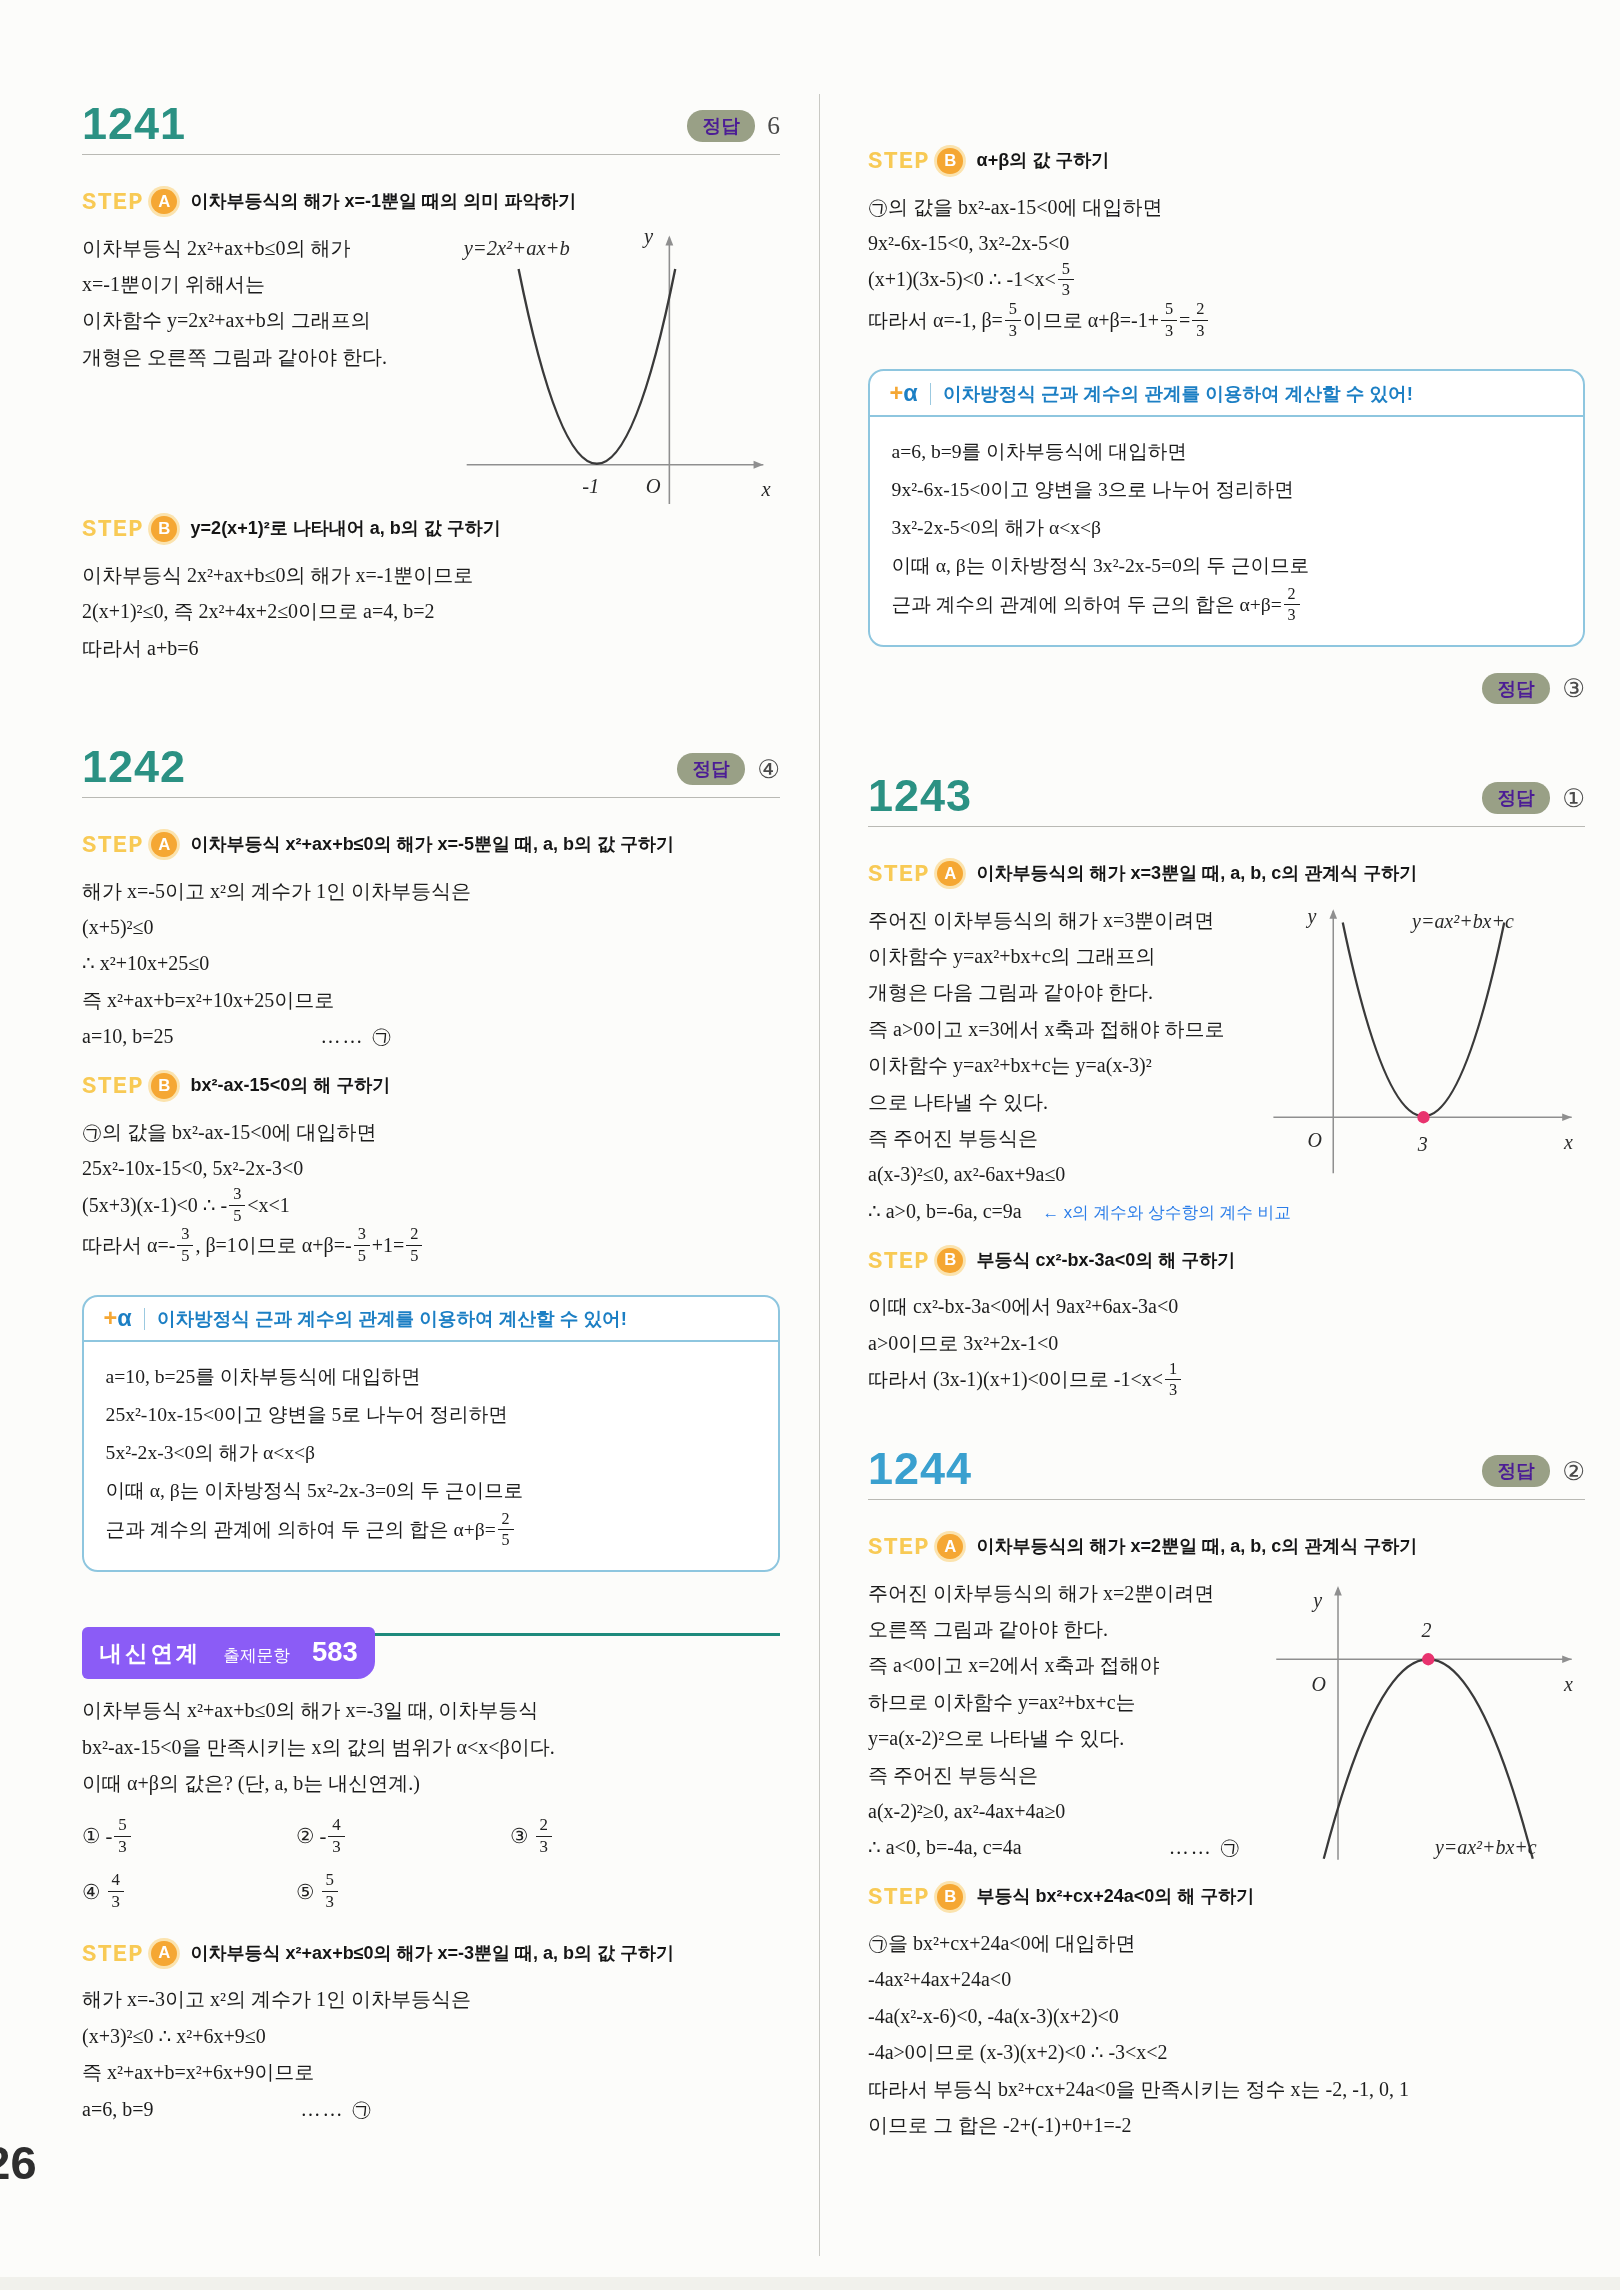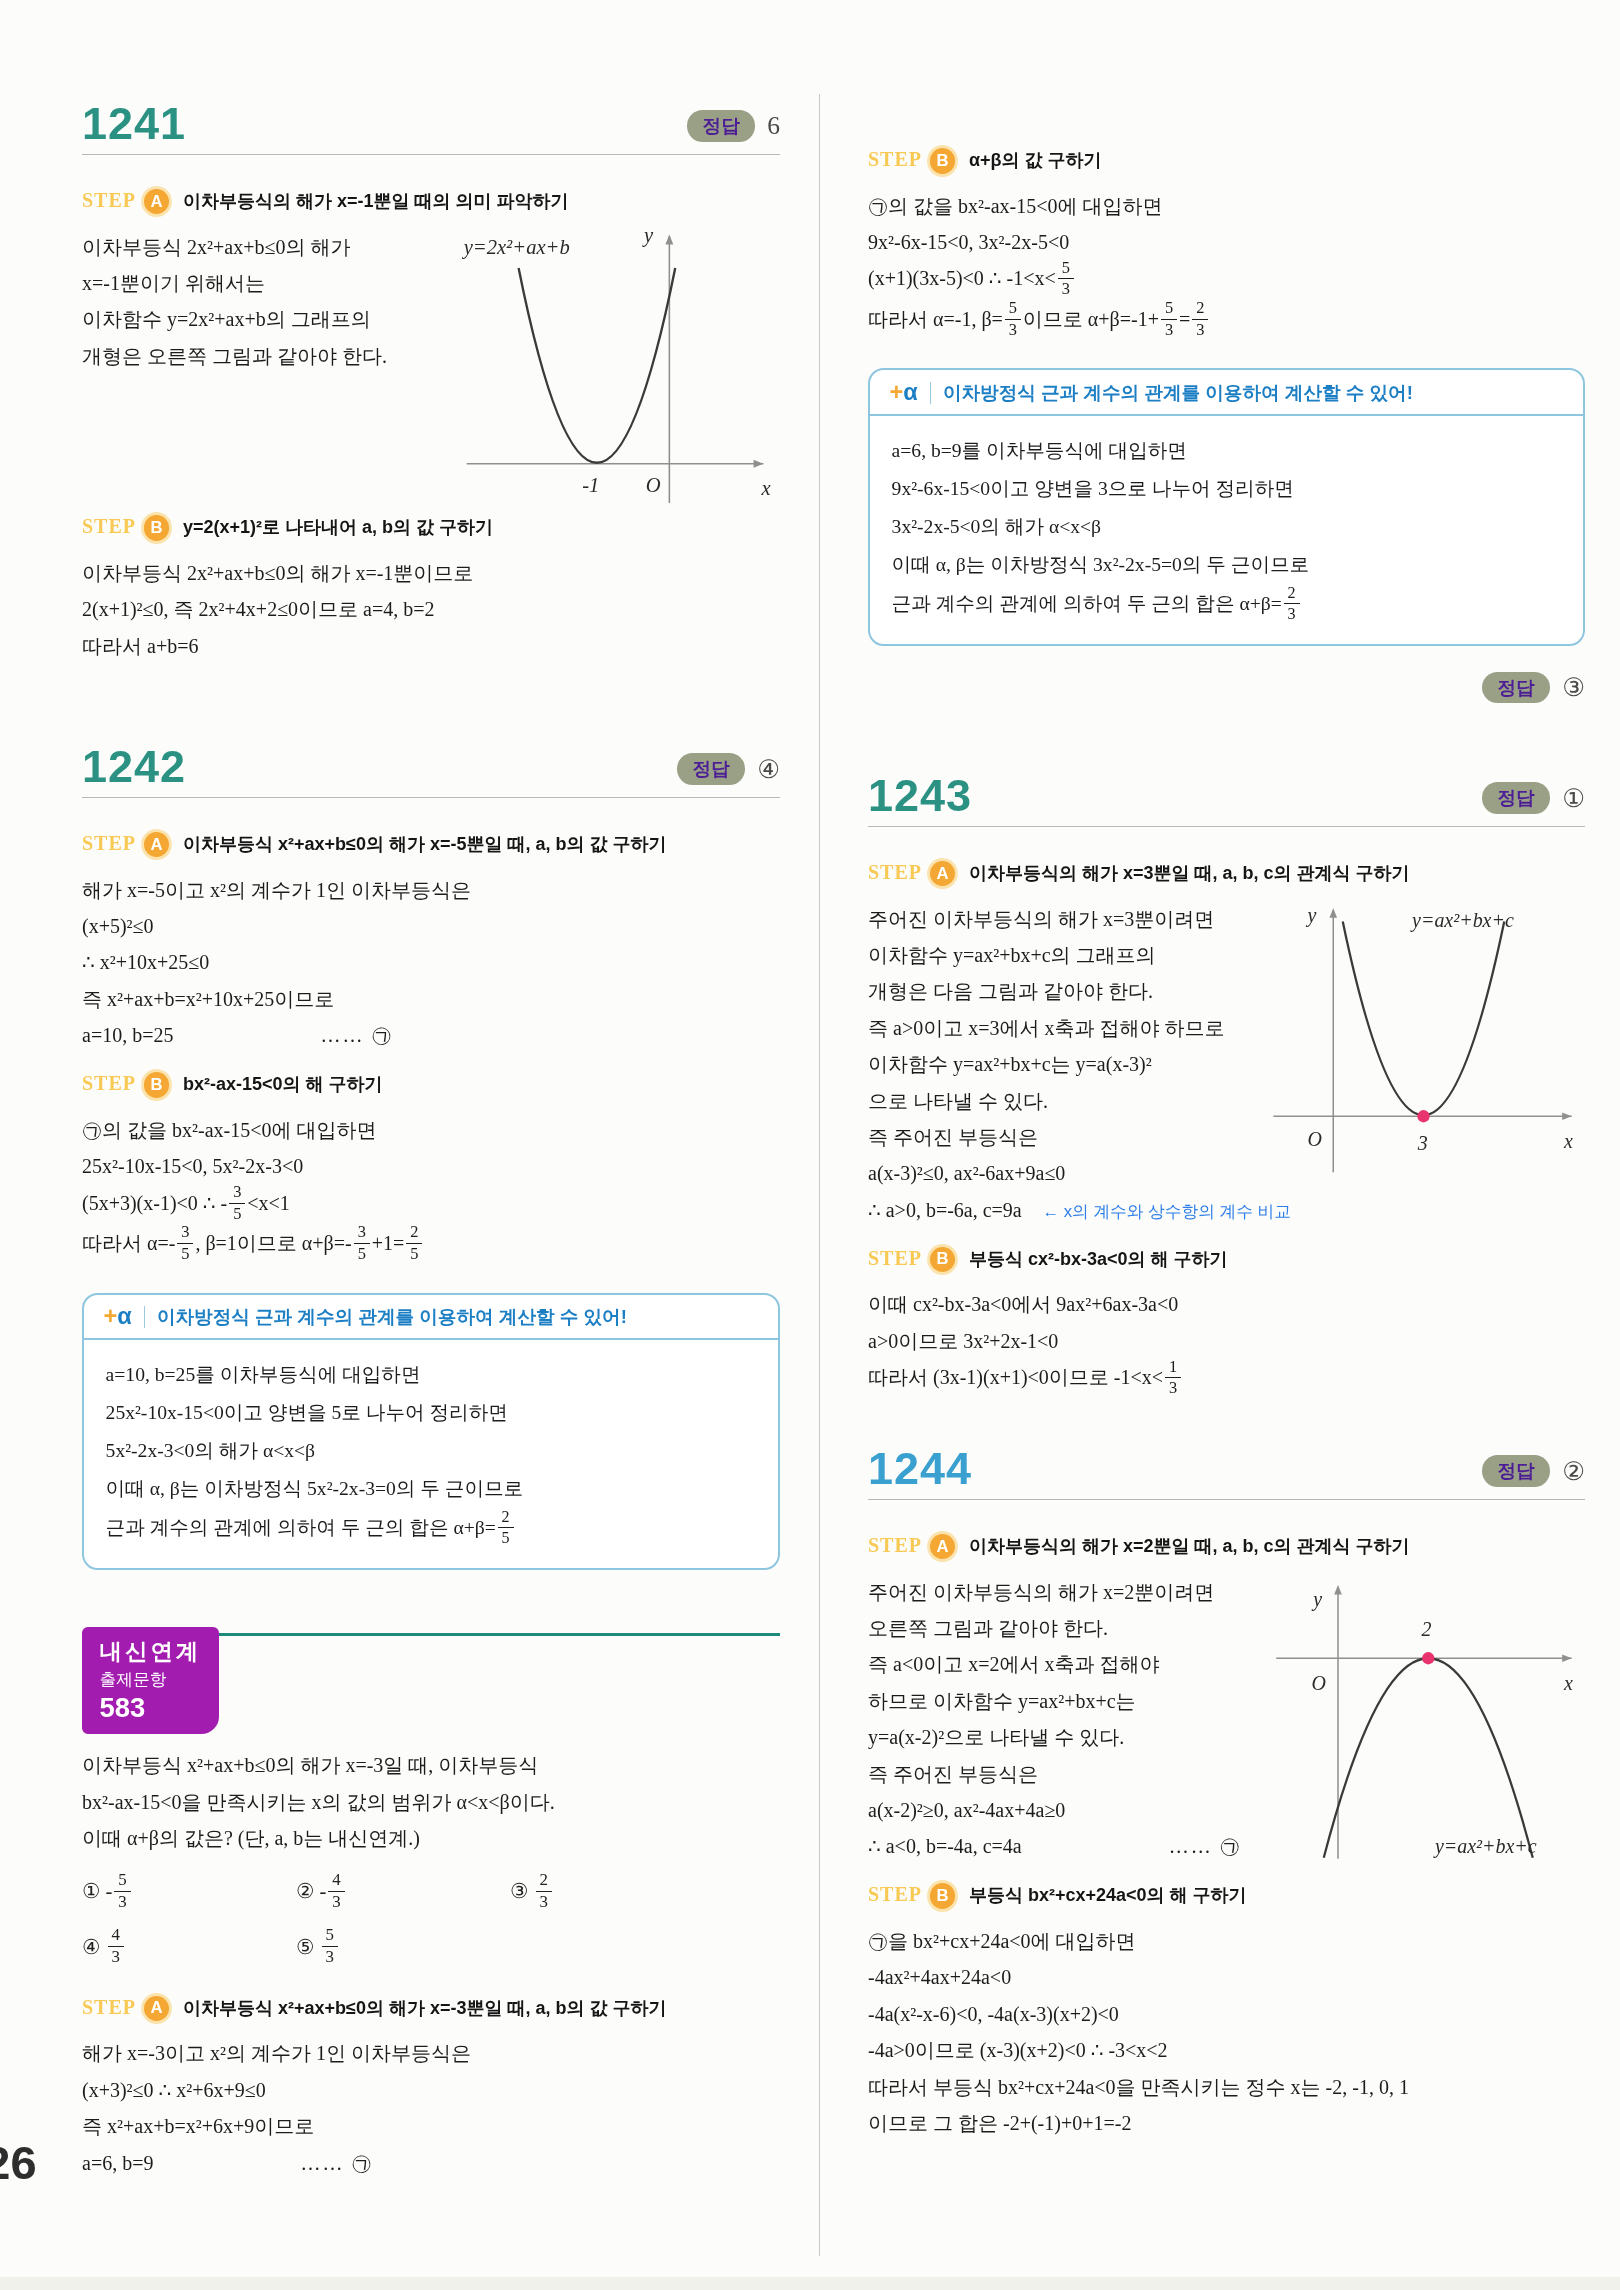--- a/index.html
+++ b/index.html
@@ -20,21 +20,21 @@
   .teal { color:#2b9183;text-align:center; }
   .blue { color:#3aa0cf; }
   .badge-wrap { display:flex; align-items:center; gap:11.8px; padding-bottom:7.8px; }
   .badge { font-family:"Liberation Sans","DejaVu Sans",sans-serif; background:#99a086; color:#4c1d95;
            font-weight:700; font-size:18.6px; padding:2.9px 15.7px; border-radius:15.7px; }
   .ans-num { font-size:25.5px; color:#4a4a4a; }
   .rule { border:none; border-top:1.6px solid #b9b9b4; margin-top:3.9px; }
 
   
   .step-row { display:flex; align-items:flex-start; gap:7.8px; clear:both; }
-  .step-word { font-family:Liberation Serif, serif; color:#f8ca55; font-weight:800; font-size:20px; letter-spacing:1px; padding-top:1px;text-align:center; }
+  .step-word { font-family:Liberation Mono, monospace; color:#f8ca55; font-weight:800; font-size:24px; letter-spacing:1px; padding-top:1px;text-align:center; }
   .step-badge { flex:0 0 auto; width:25.5px; height:25.5px; border-radius:50%; background:#f5a733; color:#fff;
                 font-family:"Liberation Sans","DejaVu Sans",sans-serif; font-weight:800; font-size:16.7px;
                 display:inline-flex; align-items:center; justify-content:center; margin-top:1px;
                 box-shadow:0 0 0 2.9px #fbe3ae; }
   .step-title { font-family:"Liberation Sans","DejaVu Sans",sans-serif; font-weight:700; font-size:18px;
                 line-height:1.5; color:#151515; margin-left:5.9px; }
 
   
   .body { margin-top:13.7px; }
   .line { font-size:20px; line-height:1.82; color:#1c1c1c; }
@@ -57,23 +57,23 @@
   .alpha-vline { width:1.5px; height:21.6px; background:#9bc9e0; }
   .alpha-title { font-family:"Liberation Sans","DejaVu Sans",sans-serif; color:#1c7fc4; font-weight:700; font-size:18.6px; }
   .alpha-body { padding:15.7px 21.6px 19.6px; }
   .alpha-body .line { line-height:1.95; font-size:19.6px; }
 
   
   .answer-row { display:flex; justify-content:flex-end; align-items:center; gap:11.8px; margin-top:25.5px; }
 
   
   .naesin-row { display:flex; align-items:flex-start; }
-  .naesin-banner { background:#a21caf; color:#fff; border-radius:5.9px 5.9px 17.6px 5.9px; padding:8.8px 17.6px 9.8px;
-                   display:inline-flex; align-items:baseline; gap:1px;
-                   font-family:"Liberation Sans","DejaVu Sans",sans-serif;flex-direction:column; }
+  .naesin-banner { background:#8b5cf6; color:#fff; border-radius:5.9px 5.9px 17.6px 5.9px; padding:8.8px 17.6px 9.8px;
+                   display:inline-flex; align-items:baseline; gap:22px;
+                   font-family:"Liberation Sans","DejaVu Sans",sans-serif; }
   .naesin-banner .n1 { font-weight:800; font-size:22.5px; letter-spacing:2.9px; }
   .naesin-banner .n2 { font-size:16.7px; }
   .naesin-banner .n3 { font-weight:800; font-size:27.4px; }
   .banner-line { flex:1; height:2.9px; background:#1e8a7c; margin-top:5.9px; }
   .choices { display:grid; grid-template-columns:214px 214px 1fr; row-gap:13.7px; margin-top:15.7px; }
   .choice { font-size:20.6px; line-height:1.9; }
 
   
   .graph { float:right; }
   .g1241 { width:328px; margin:-11.8px 0 3.9px 11.8px; }

